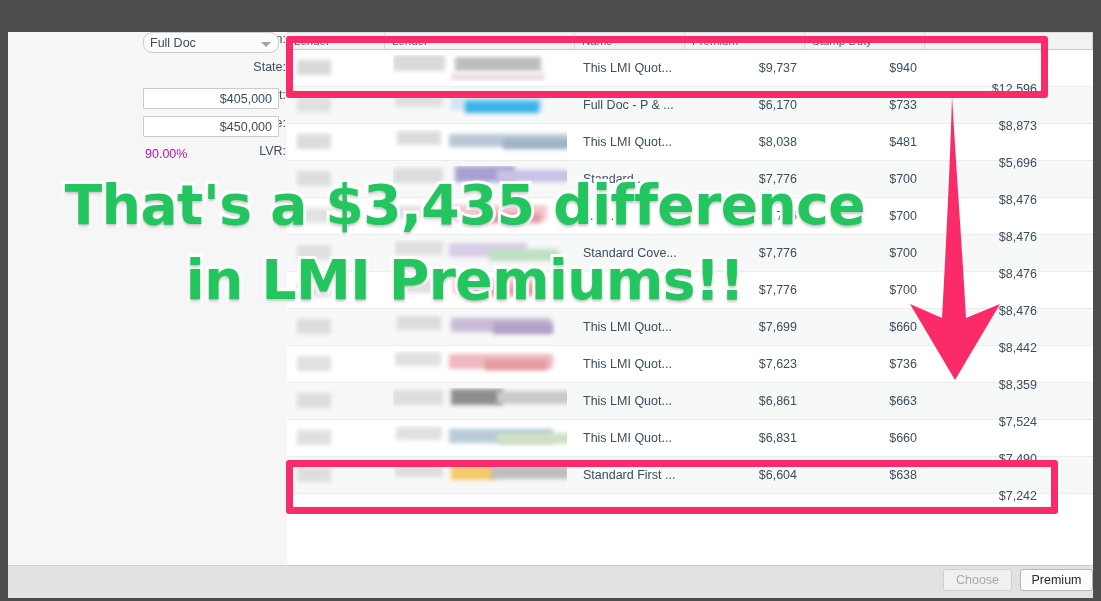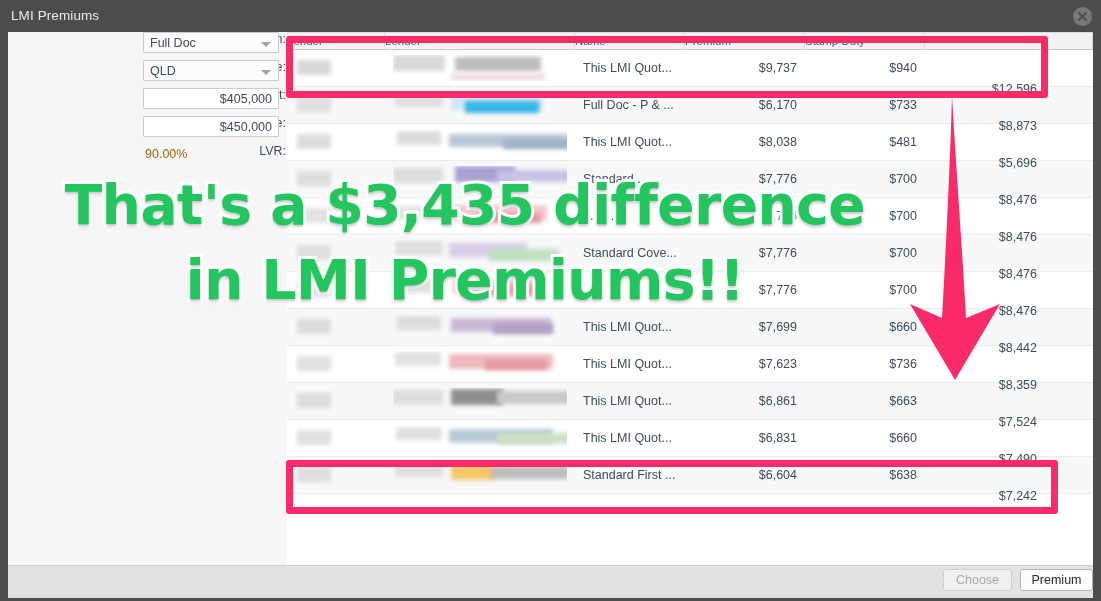--- a/index.html
+++ b/index.html
@@ -44,48 +44,48 @@
   .form { position: absolute; left: 0; top: 0; width: 278px; }
   .frow { position: relative; height: 28px; margin-bottom: 0px; }
   .flabel {
     position: absolute; right: 0; width: 125px; text-align: right;
     font-size: 12.5px; color: #3d4e5c; white-space: nowrap;
   }
   .fctl { position: absolute; left: 135px; width: 136px; }
 
   .sel {
     position: relative; height: 21px; background: #fbfbfb;
-    border: 1px solid #c8ccce; border-radius: 1px;
+    border: 1px solid #c8ccce; border-radius: 9px;
     font-size: 12.5px; color: #3d4e5c;
     display: flex; align-items: center; padding-left: 6px; cursor: pointer;
   }
   .sel .caret {
     position: absolute; right: 7px; top: 9px;
     width: 0; height: 0; border-left: 5px solid transparent;
     border-right: 5px solid transparent; border-top: 5px solid #9aa3a9;
   }
   .txt {
     height: 21px; background: #ffffff; border: 1px solid #c8ccce;
     border-radius: 1px; font-size: 12.5px; color: #3d4e5c;
     text-align: right; padding-right: 6px;
     display: flex; align-items: center; justify-content: flex-end;
   }
-  .plain { font-size: 12.5px; color: #a16207; padding-left: 2px; line-height: 21px; }
+  .plain { font-size: 12.5px; color: #a21caf; padding-left: 2px; line-height: 21px; }
 
   
   .table {
     position: absolute; left: 279px; top: 0;
     width: 806px; height: 533px; background: #ffffff; overflow: hidden;
   }
   .thead {
     display: flex; height: 18px; background: #f2f2f2;
     border-bottom: 1px solid #c9c9c9; border-top: 1px solid #dcdcdc;
   }
   .th {
-    font-size: 11.5px; color: #4a5c6b; 
+    font-size: 11.5px; color: #4a5c6b; padding-left: 7px;
     line-height: 17px; border-right: 1px solid #d8d8d8;
     overflow: hidden; white-space: nowrap; cursor: pointer;
   }
   .th .sortarrow { display: inline-block; margin-left: 4px; color: #7b8a96; font-size: 11px; }
   .row { display: flex; height: 37px; align-items: center; }
   .row.odd { background: #ffffff; }
   .row.even { background: #f7f8f8; }
   .row { border-bottom: 1px solid #ececec; }
   .cell {
     font-size: 12.5px; color: #3d4e5c; padding: 0 8px;
@@ -128,51 +128,37 @@
     -webkit-text-stroke: 6px #ffffff; paint-order: stroke fill;
     text-shadow: 0 2px 3px rgba(120,120,120,.45);
   }
   .caption .l2 { display: block; }
 </style>
 </head>
 <body>
 
 <div id="app">
 
-  <div class="titlebar">
-    <span class="titlebar-text">LMI Premiums</span>
-    <div class="close-btn">
-      <svg width="11" height="11" viewBox="0 0 11 11">
-        <path d="M2 2 L9 9 M9 2 L2 9" stroke="#4c4c4c" stroke-width="1.8" stroke-linecap="round"></path>
-      </svg>
-    </div>
-  </div>
 
   <div class="body">
 
     <div class="form">
 
       <div class="frow" style="top:0">
         <span class="flabel">Income Verification:</span>
         <div class="fctl">
           <div class="sel">
             <span>Full Doc</span>
             <span class="caret"></span>
           </div>
         </div>
       </div>
 
       <div class="frow">
         <span class="flabel">State:</span>
-        <div class="fctl">
-          <div class="sel">
-            <span>QLD</span>
-            <span class="caret"></span>
-          </div>
-        </div>
       </div>
 
       <div class="frow">
         <span class="flabel">Loan Amount:</span>
         <div class="fctl">
           <div class="txt">
             <span>$405,000</span>
           </div>
         </div>
       </div>

